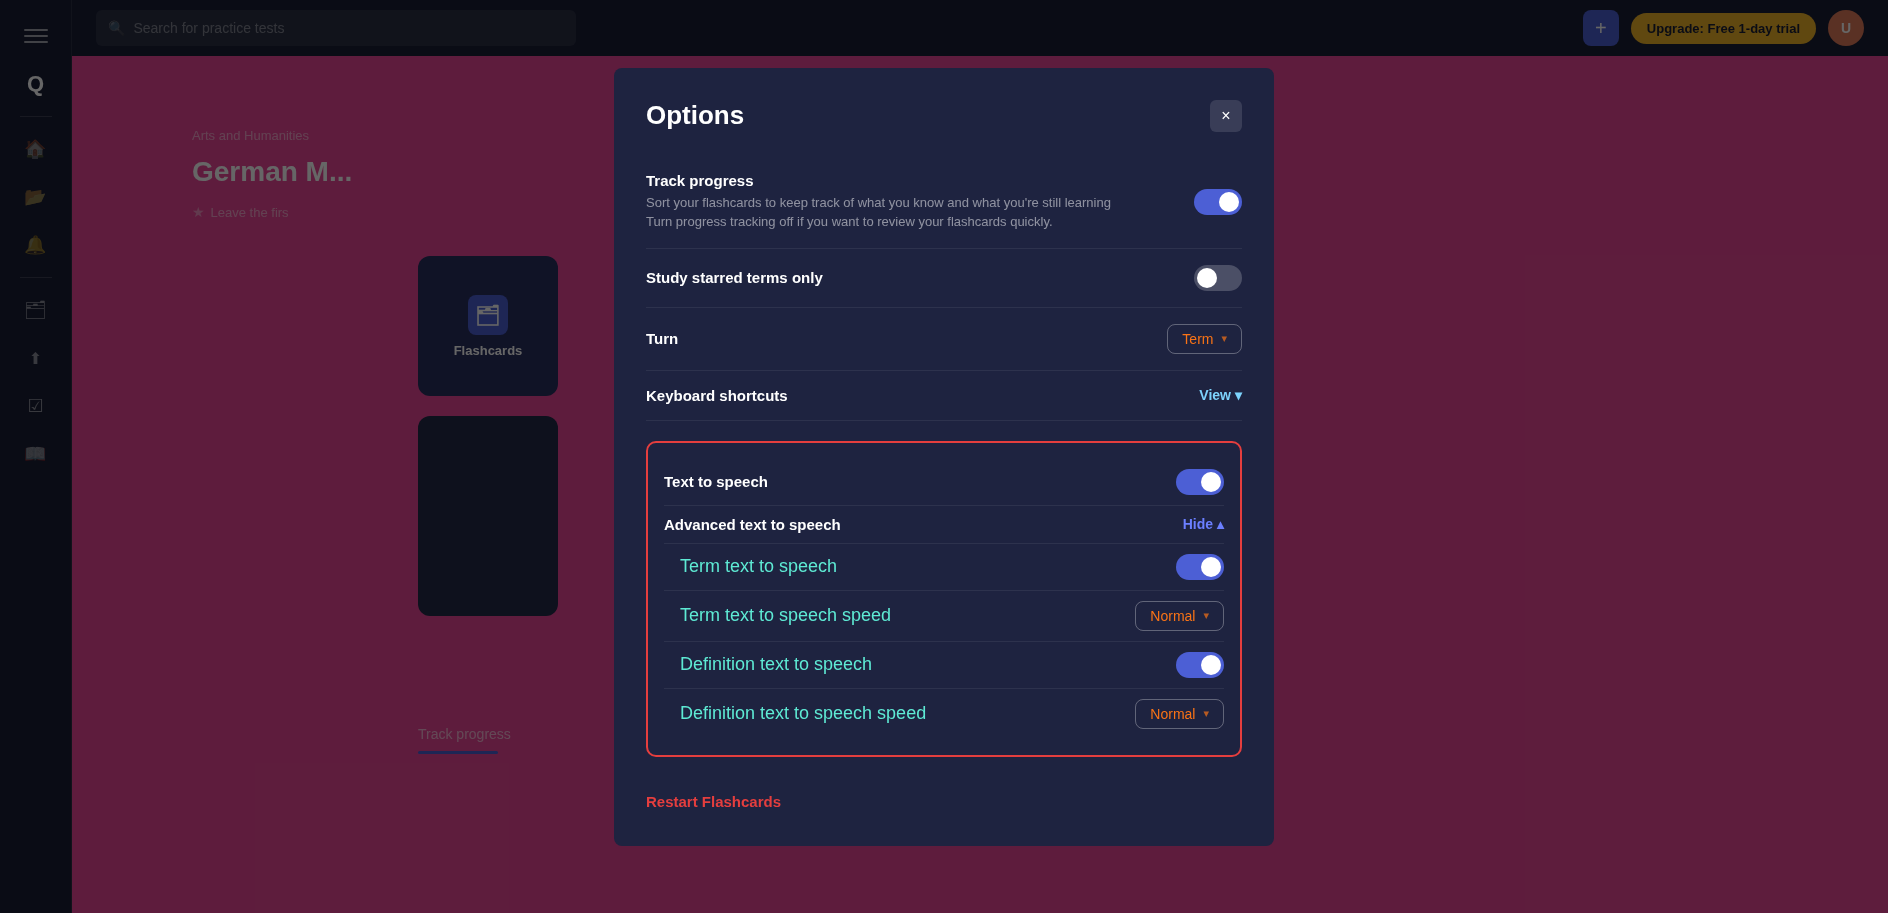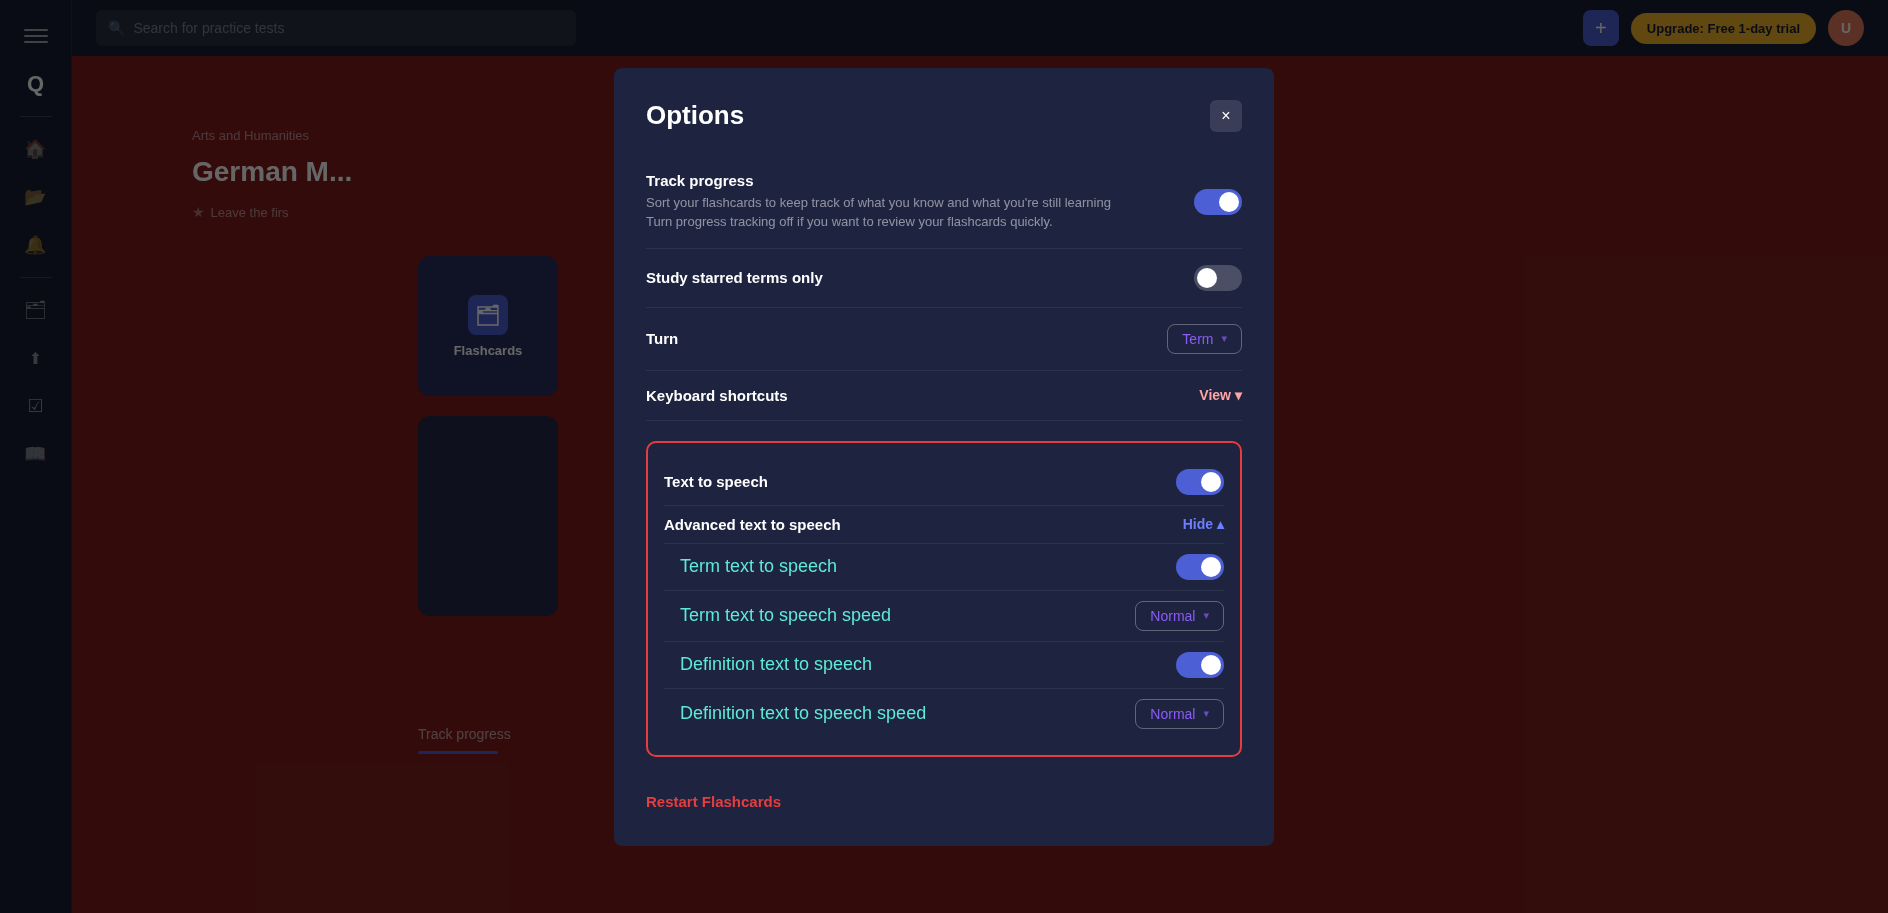--- a/index.html
+++ b/index.html
@@ -100,21 +100,21 @@
       display: flex; align-items: center; justify-content: center;
       color: white; font-weight: 700; font-size: 14px;
     }
 
     
     .page-content {
       position: absolute;
       left: 72px; top: 56px;
       width: 1816px;
       height: 857px;
-      background: #7f1d1d;
+      background: #ec4899;
     }
     .breadcrumb-area {
       position: absolute;
       left: 120px; top: 72px;
       color: rgba(255,255,255,0.5);
       font-size: 13px;
     }
     .page-title {
       position: absolute;
       left: 120px; top: 100px;
@@ -264,30 +264,30 @@
 
     
     .dropdown-btn {
       display: flex;
       align-items: center;
       gap: 8px;
       padding: 6px 14px;
       background: transparent;
       border: 1px solid rgba(255,255,255,0.3);
       border-radius: 8px;
-      color: #8b5cf6;
+      color: #f97316;
       font-size: 14px;
       cursor: pointer;
       white-space: nowrap;
     }
     .dropdown-btn .chevron { font-size: 11px; opacity: 0.7; }
 
     
     .view-link {
-      color: #fca5a5;
+      color: #7dd3fc;
       font-size: 14px;
       font-weight: 600;
       display: flex;
       align-items: flex-start;
       gap: 4px;
       cursor: pointer;
       margin-left: 40px;
     }
 
     

